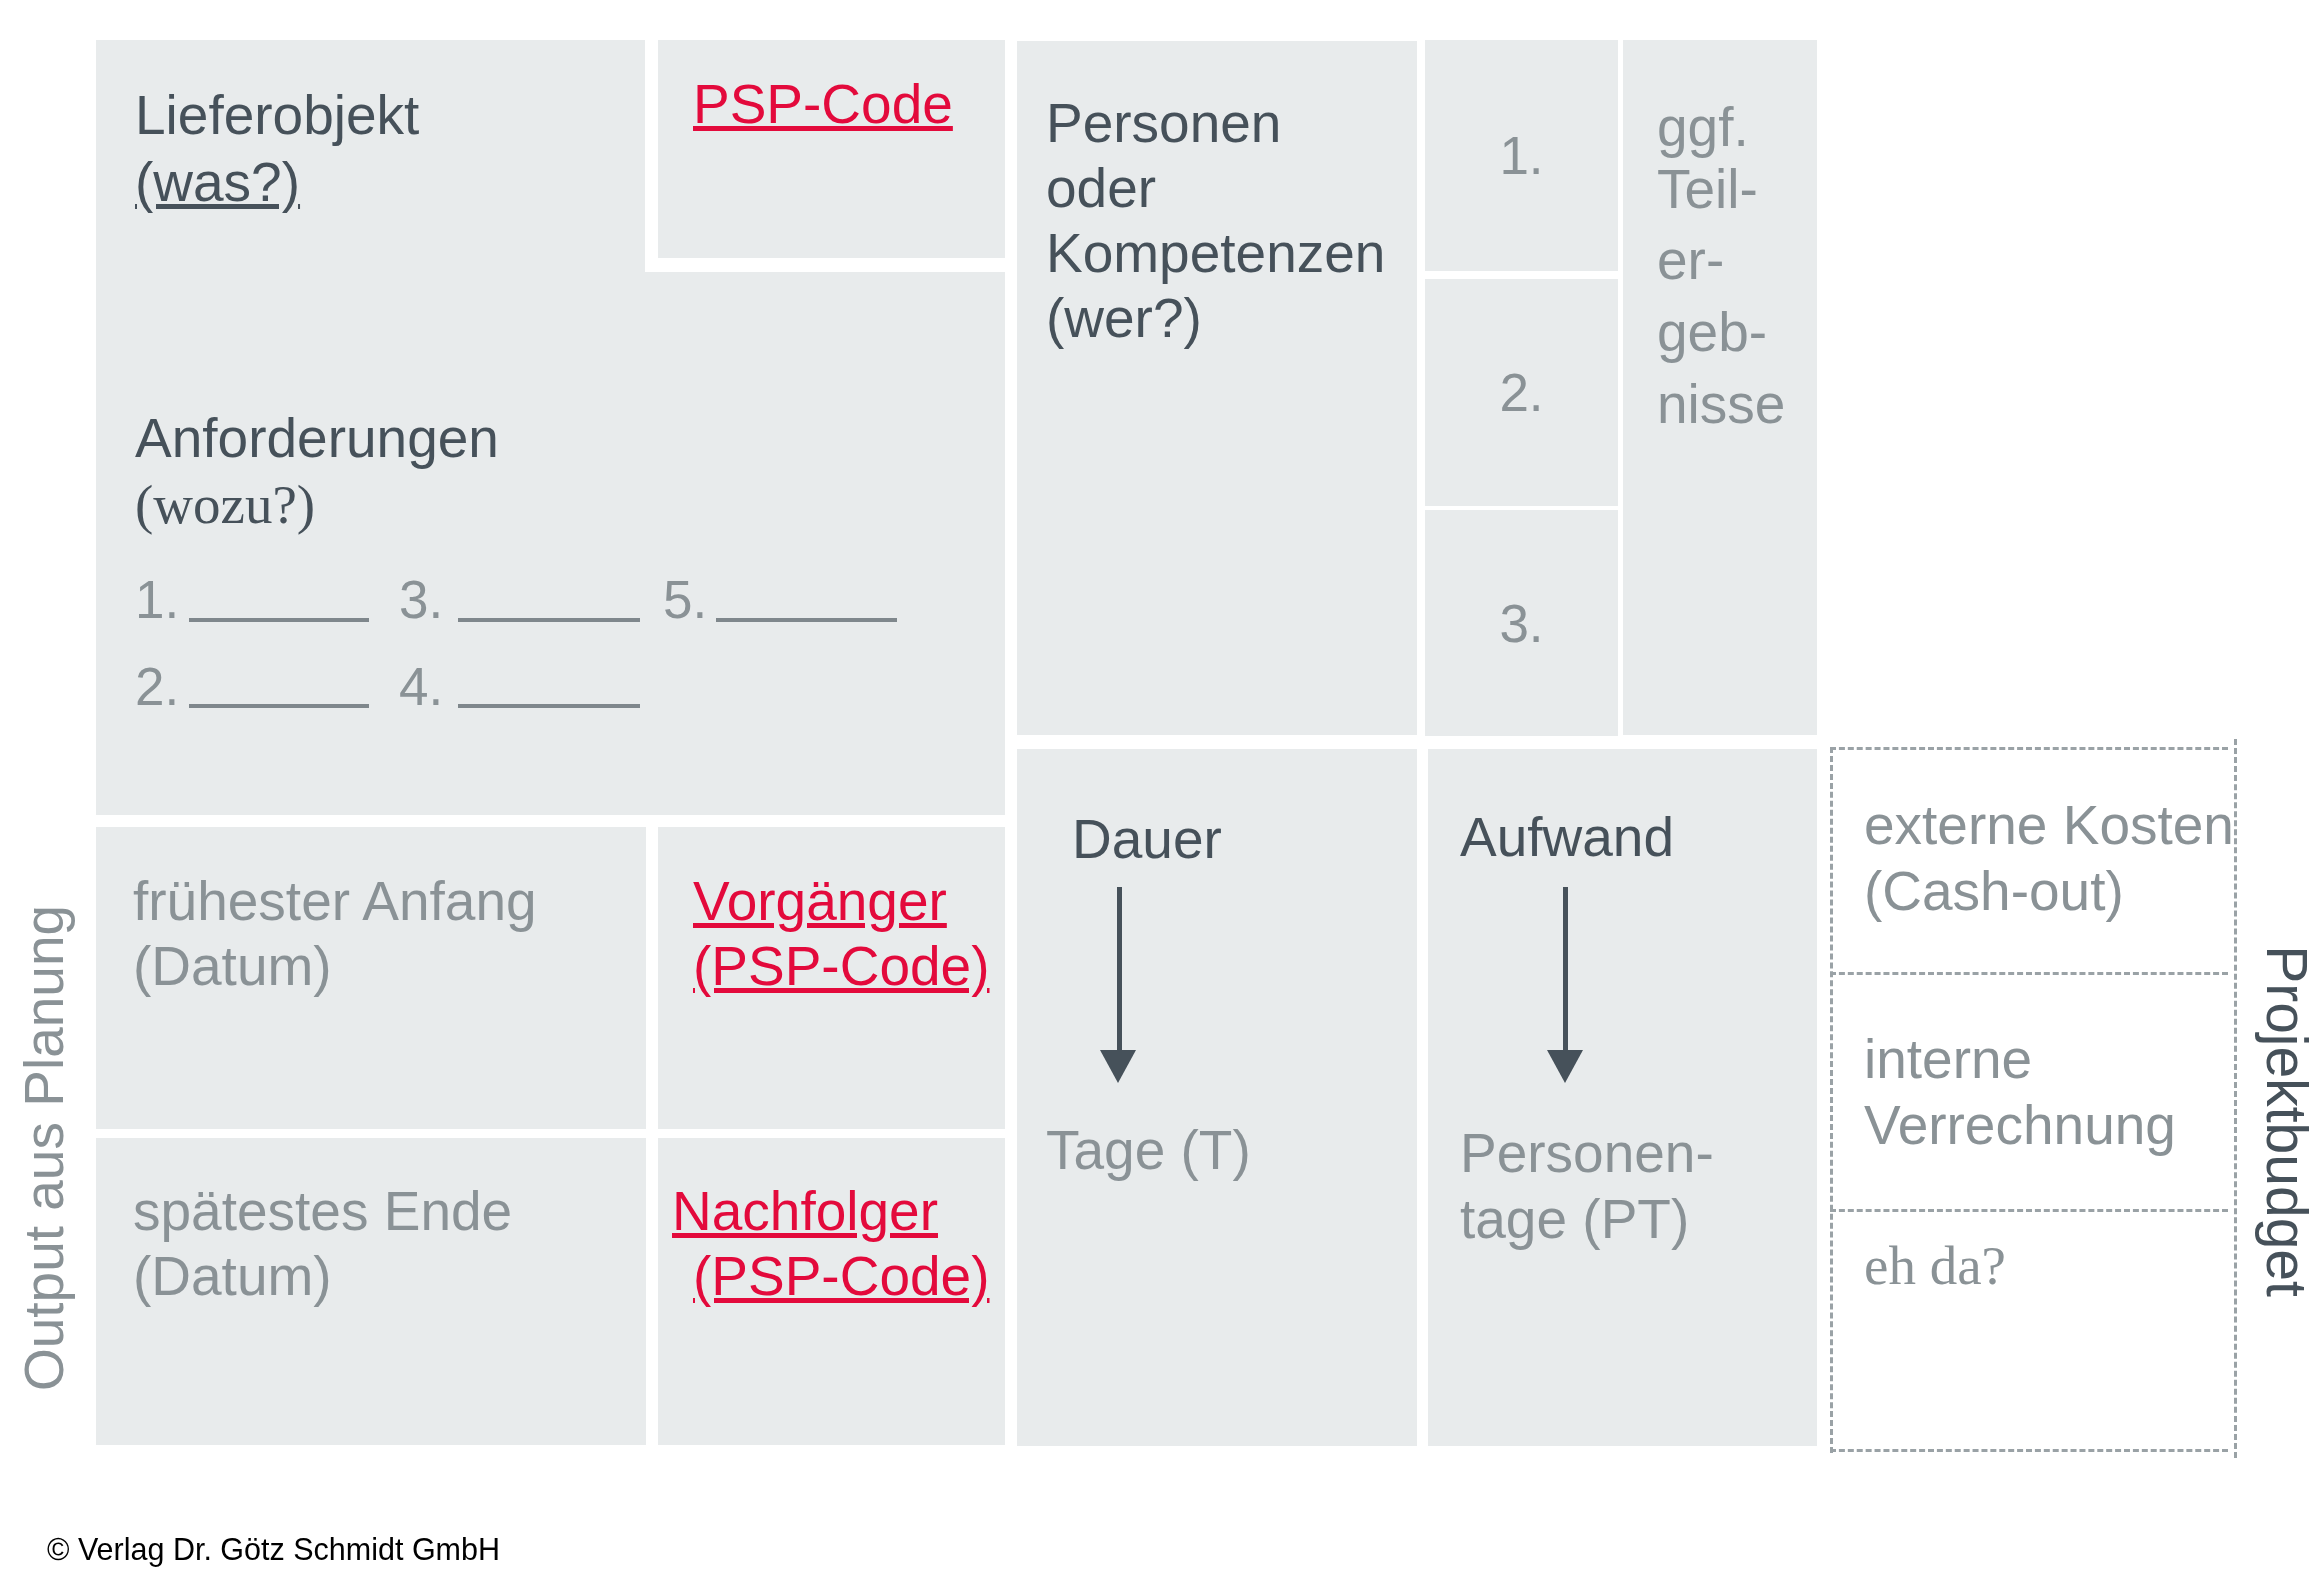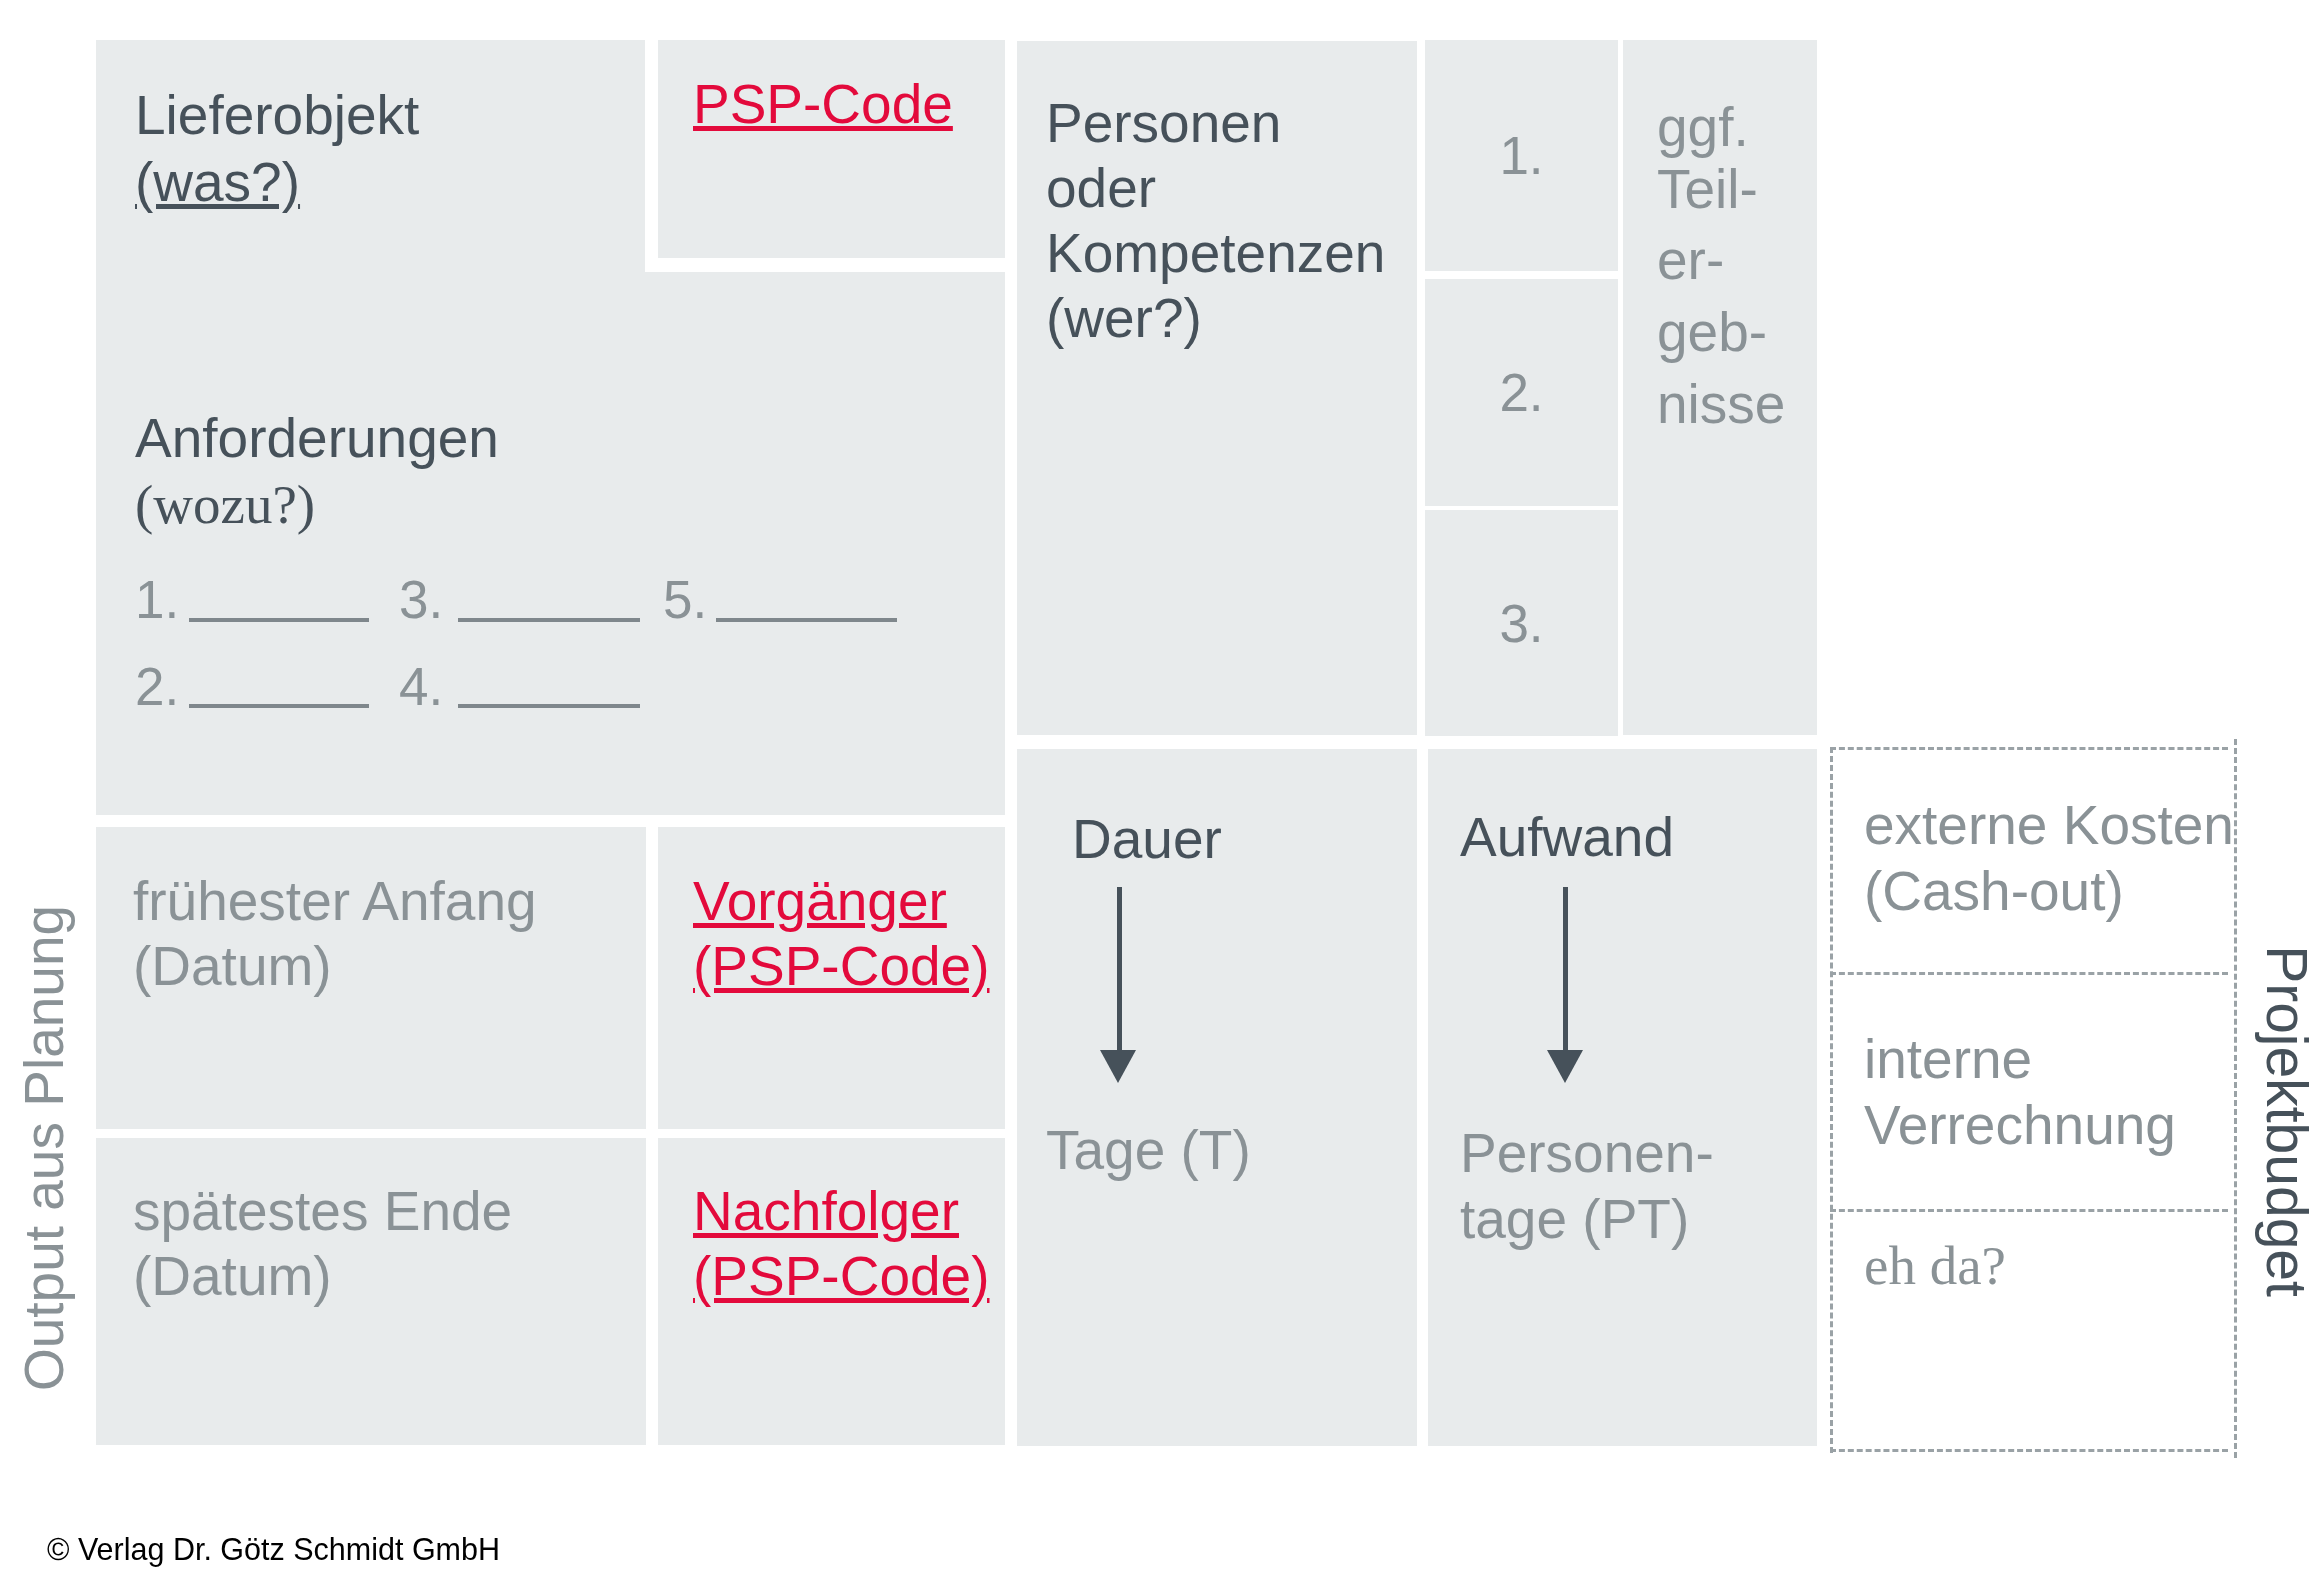--- a/index.html
+++ b/index.html
@@ -63,21 +63,21 @@
 
 <div class="box" style="left:658px;top:827px;width:347px;height:302px;"></div>
 <div class="txt red" style="left:693px;top:874px;">Vorgänger</div>
 <div class="txt red" style="left:693px;top:939px;">(PSP-Code)</div>
 
 <div class="box" style="left:96px;top:1138px;width:550px;height:307px;"></div>
 <div class="txt gray" style="left:133px;top:1184px;">spätestes Ende</div>
 <div class="txt gray" style="left:133px;top:1249px;">(Datum)</div>
 
 <div class="box" style="left:658px;top:1138px;width:347px;height:307px;"></div>
-<div class="txt red" style="left:693px;top:1184px;text-align:right;">Nachfolger</div>
+<div class="txt red" style="left:672px;top:1184px;text-align:right;">Nachfolger</div>
 <div class="txt red" style="left:693px;top:1249px;">(PSP-Code)</div>
 
 <div class="box" style="left:1017px;top:41px;width:400px;height:694px;"></div>
 <div class="txt dark" style="left:1046px;top:87px;">Personen</div>
 <div class="txt dark" style="left:1046px;top:152px;">oder</div>
 <div class="txt dark" style="left:1046px;top:217px;">Kompetenzen</div>
 <div class="txt dark" style="left:1046px;top:282px;">(wer?)</div>
 
 <div class="numcell" style="left:1425px;top:40px;width:193px;height:231px;">1.</div>
 <div class="numcell" style="left:1425px;top:279px;width:193px;height:227px;">2.</div>

